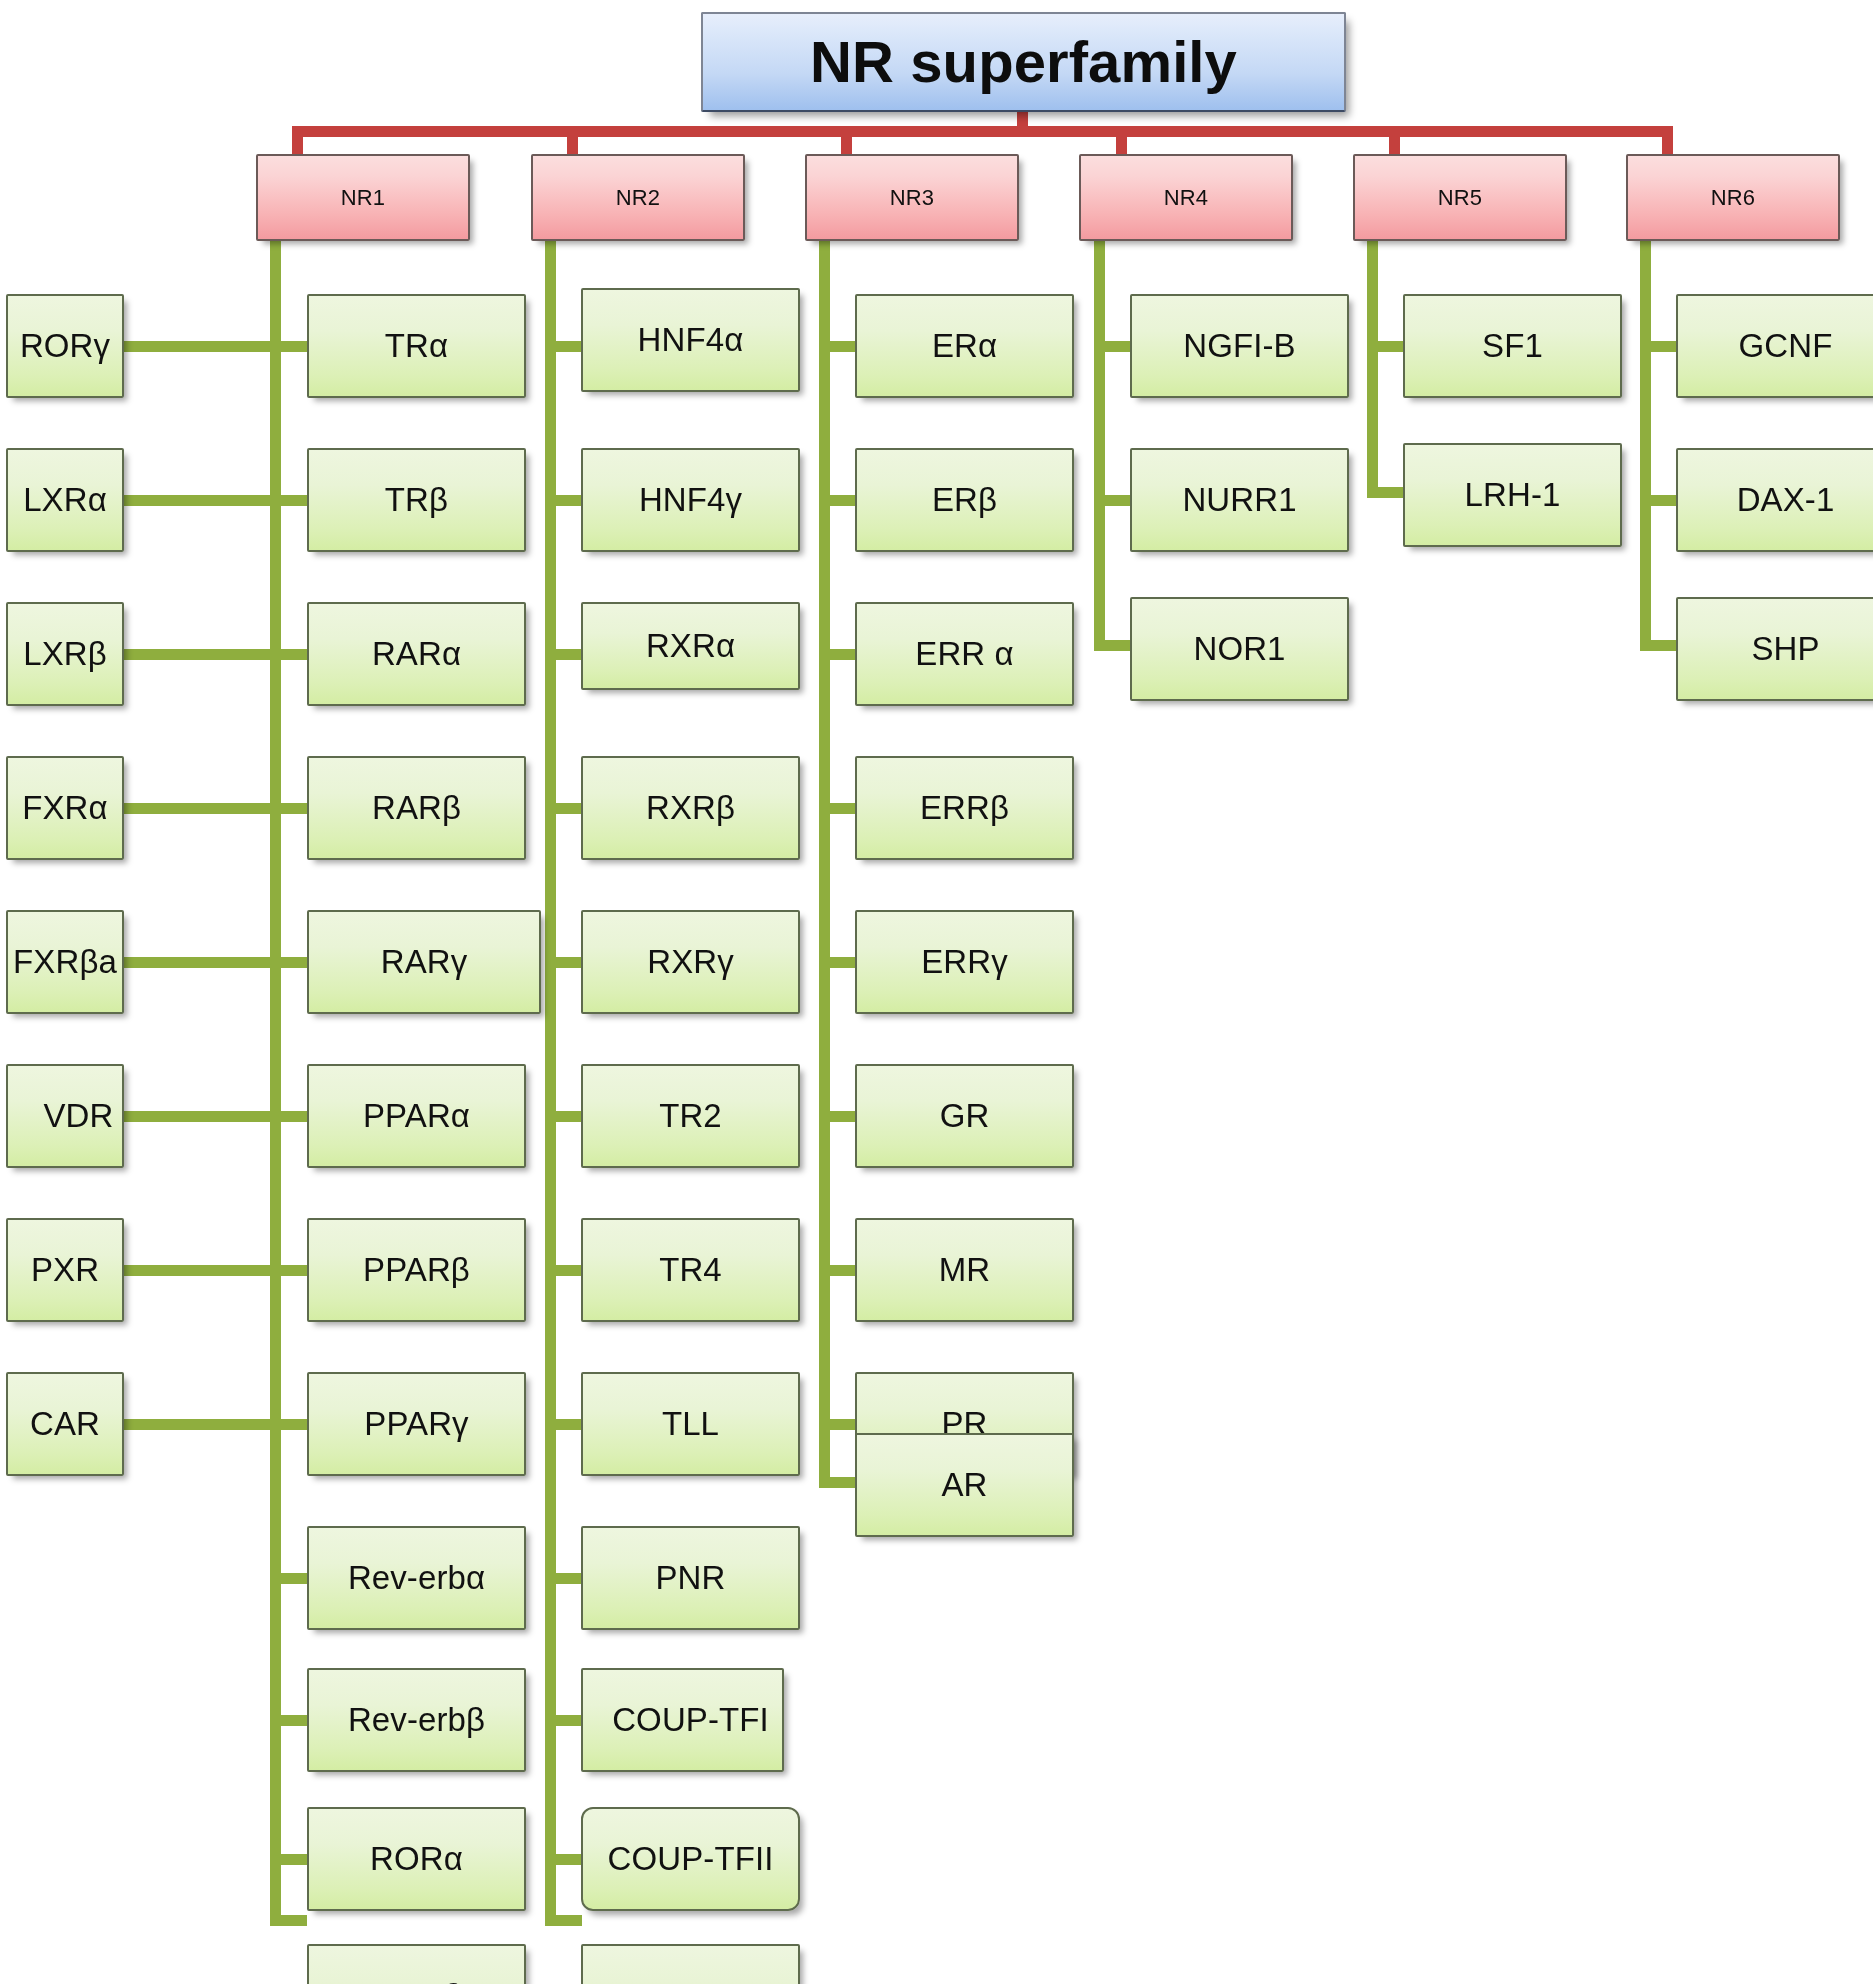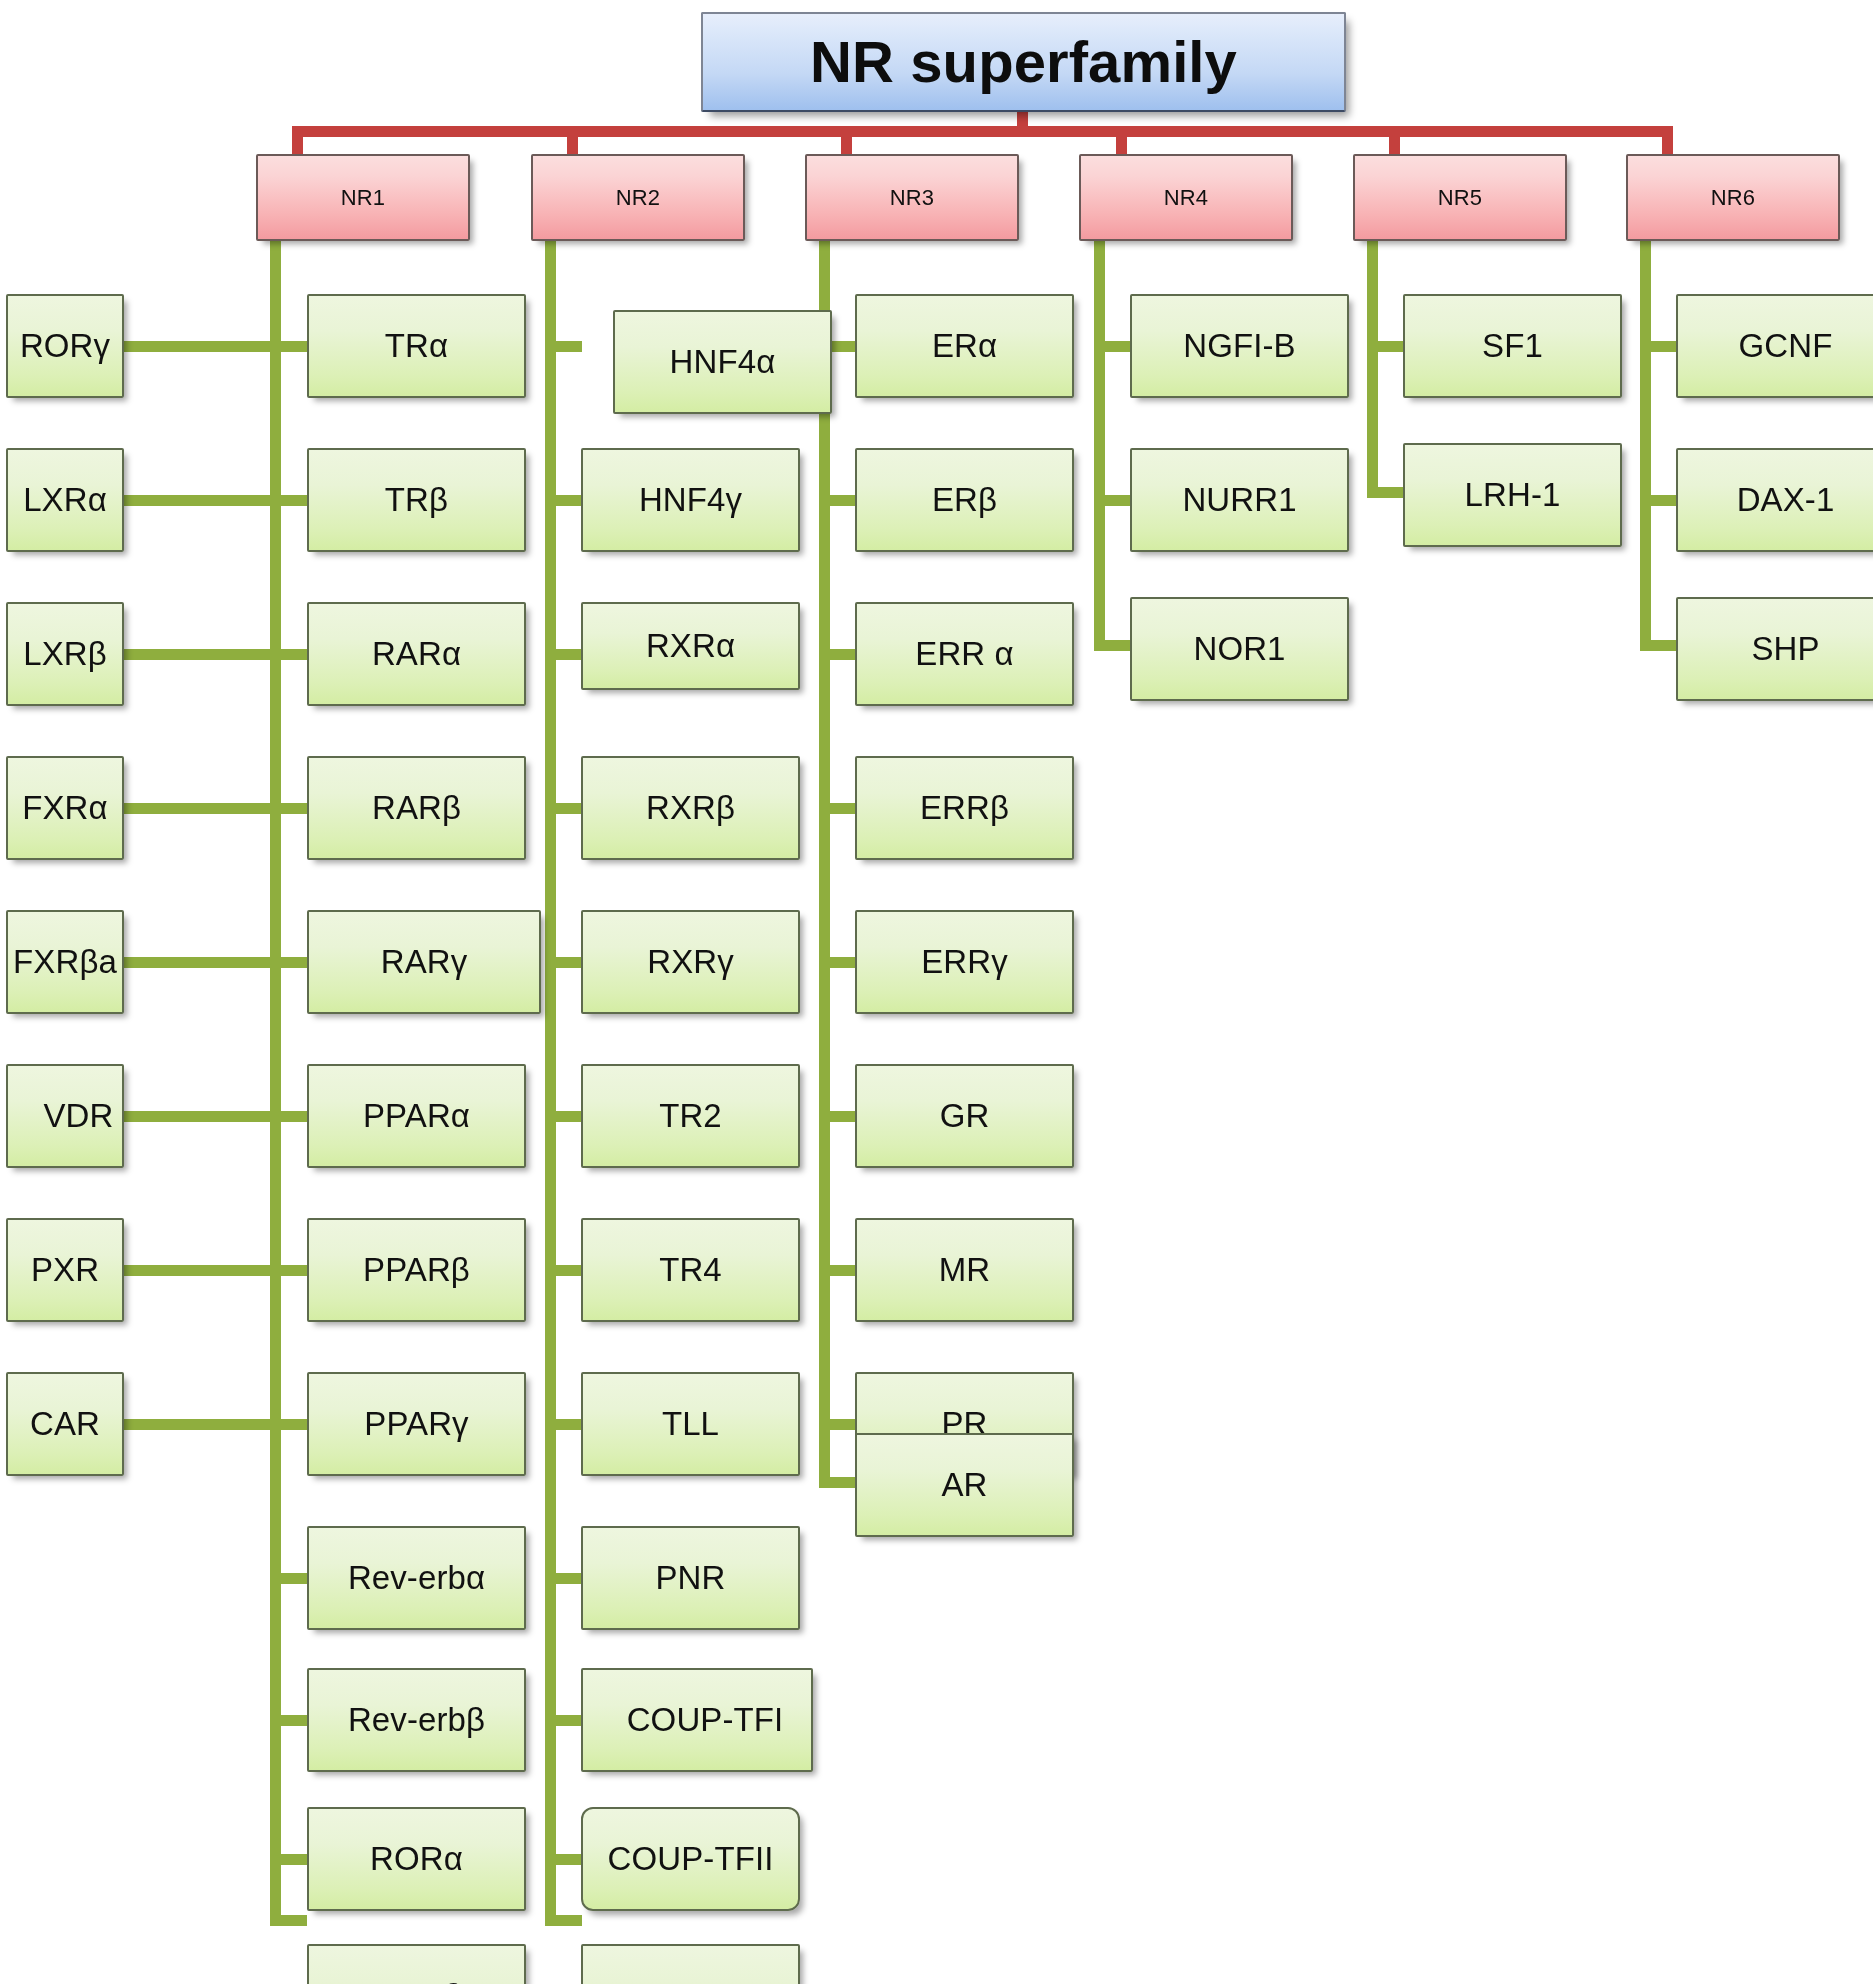--- a/index.html
+++ b/index.html
@@ -161,30 +161,30 @@
   <div class="node member" style="left:307px;top:756px;width:219px;height:104px;">RARβ</div>
   <div class="node member" style="left:307px;top:910px;width:234px;height:104px;">RARγ</div>
   <div class="node member" style="left:307px;top:1064px;width:219px;height:104px;">PPARα</div>
   <div class="node member" style="left:307px;top:1218px;width:219px;height:104px;">PPARβ</div>
   <div class="node member" style="left:307px;top:1372px;width:219px;height:104px;">PPARγ</div>
   <div class="node member" style="left:307px;top:1526px;width:219px;height:104px;">Rev-erbα</div>
   <div class="node member" style="left:307px;top:1668px;width:219px;height:104px;">Rev-erbβ</div>
   <div class="node member" style="left:307px;top:1807px;width:219px;height:104px;">RORα</div>
   <div class="node member" style="left:307px;top:1944px;width:219px;height:104px;">RORβ</div>
 
-  <div class="node member" style="left:581px;top:310px;width:219px;height:104px;margin-left:32px;">HNF4α</div>
+  <div class="node member" style="left:581px;top:288px;width:219px;height:104px;">HNF4α</div>
   <div class="node member" style="left:581px;top:448px;width:219px;height:104px;">HNF4γ</div>
   <div class="node member" style="left:581px;top:602px;width:219px;height:88px;">RXRα</div>
   <div class="node member" style="left:581px;top:756px;width:219px;height:104px;">RXRβ</div>
   <div class="node member" style="left:581px;top:910px;width:219px;height:104px;">RXRγ</div>
   <div class="node member" style="left:581px;top:1064px;width:219px;height:104px;">TR2</div>
   <div class="node member" style="left:581px;top:1218px;width:219px;height:104px;">TR4</div>
   <div class="node member" style="left:581px;top:1372px;width:219px;height:104px;">TLL</div>
   <div class="node member" style="left:581px;top:1526px;width:219px;height:104px;">PNR</div>
-  <div class="node member" style="left:581px;top:1668px;width:232px;height:104px;padding-left:16px;">COUP-TFI</div>
+  <div class="node member" style="left:581px;top:1668px;width:203px;height:104px;padding-left:16px;">COUP-TFI</div>
   <div class="node member" style="left:581px;top:1807px;width:219px;height:104px;border-radius:12px;">COUP-TFII</div>
   <div class="node member" style="left:581px;top:1944px;width:219px;height:104px;">EAR2</div>
 
   <div class="node member" style="left:855px;top:294px;width:219px;height:104px;">ERα</div>
   <div class="node member" style="left:855px;top:448px;width:219px;height:104px;">ERβ</div>
   <div class="node member" style="left:855px;top:602px;width:219px;height:104px;">ERR α</div>
   <div class="node member" style="left:855px;top:756px;width:219px;height:104px;">ERRβ</div>
   <div class="node member" style="left:855px;top:910px;width:219px;height:104px;">ERRγ</div>
   <div class="node member" style="left:855px;top:1064px;width:219px;height:104px;">GR</div>
   <div class="node member" style="left:855px;top:1218px;width:219px;height:104px;">MR</div>

